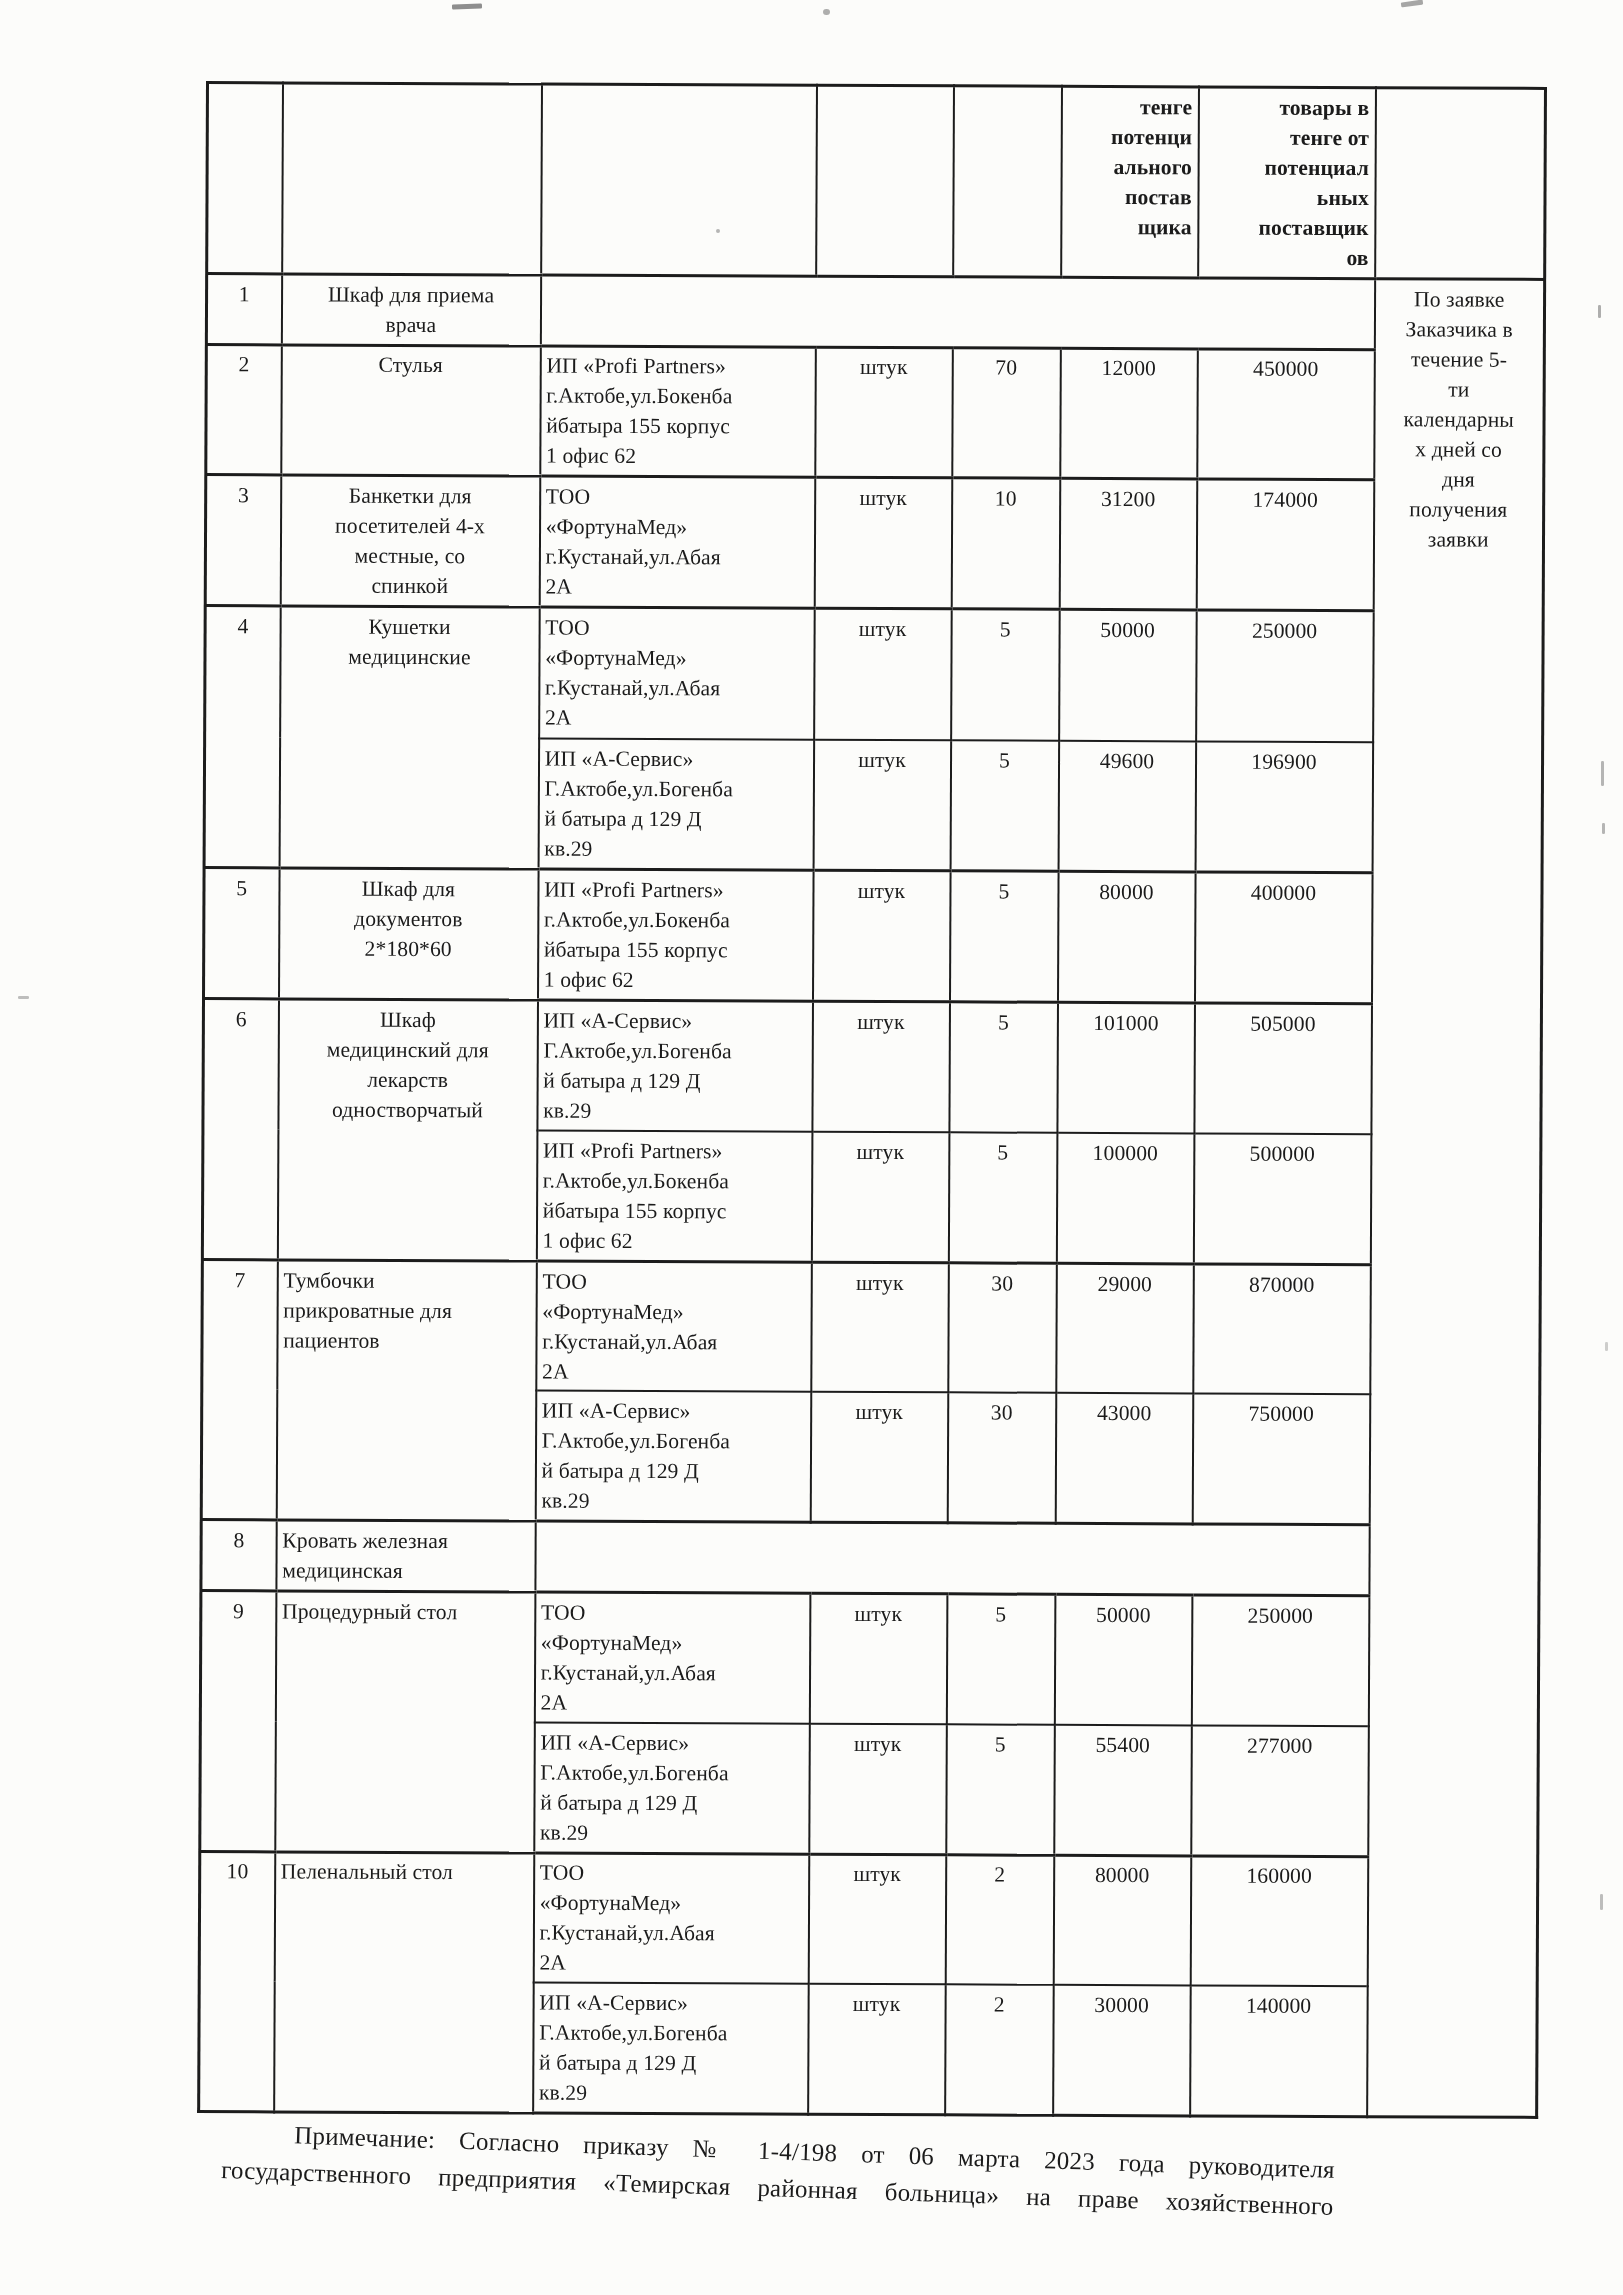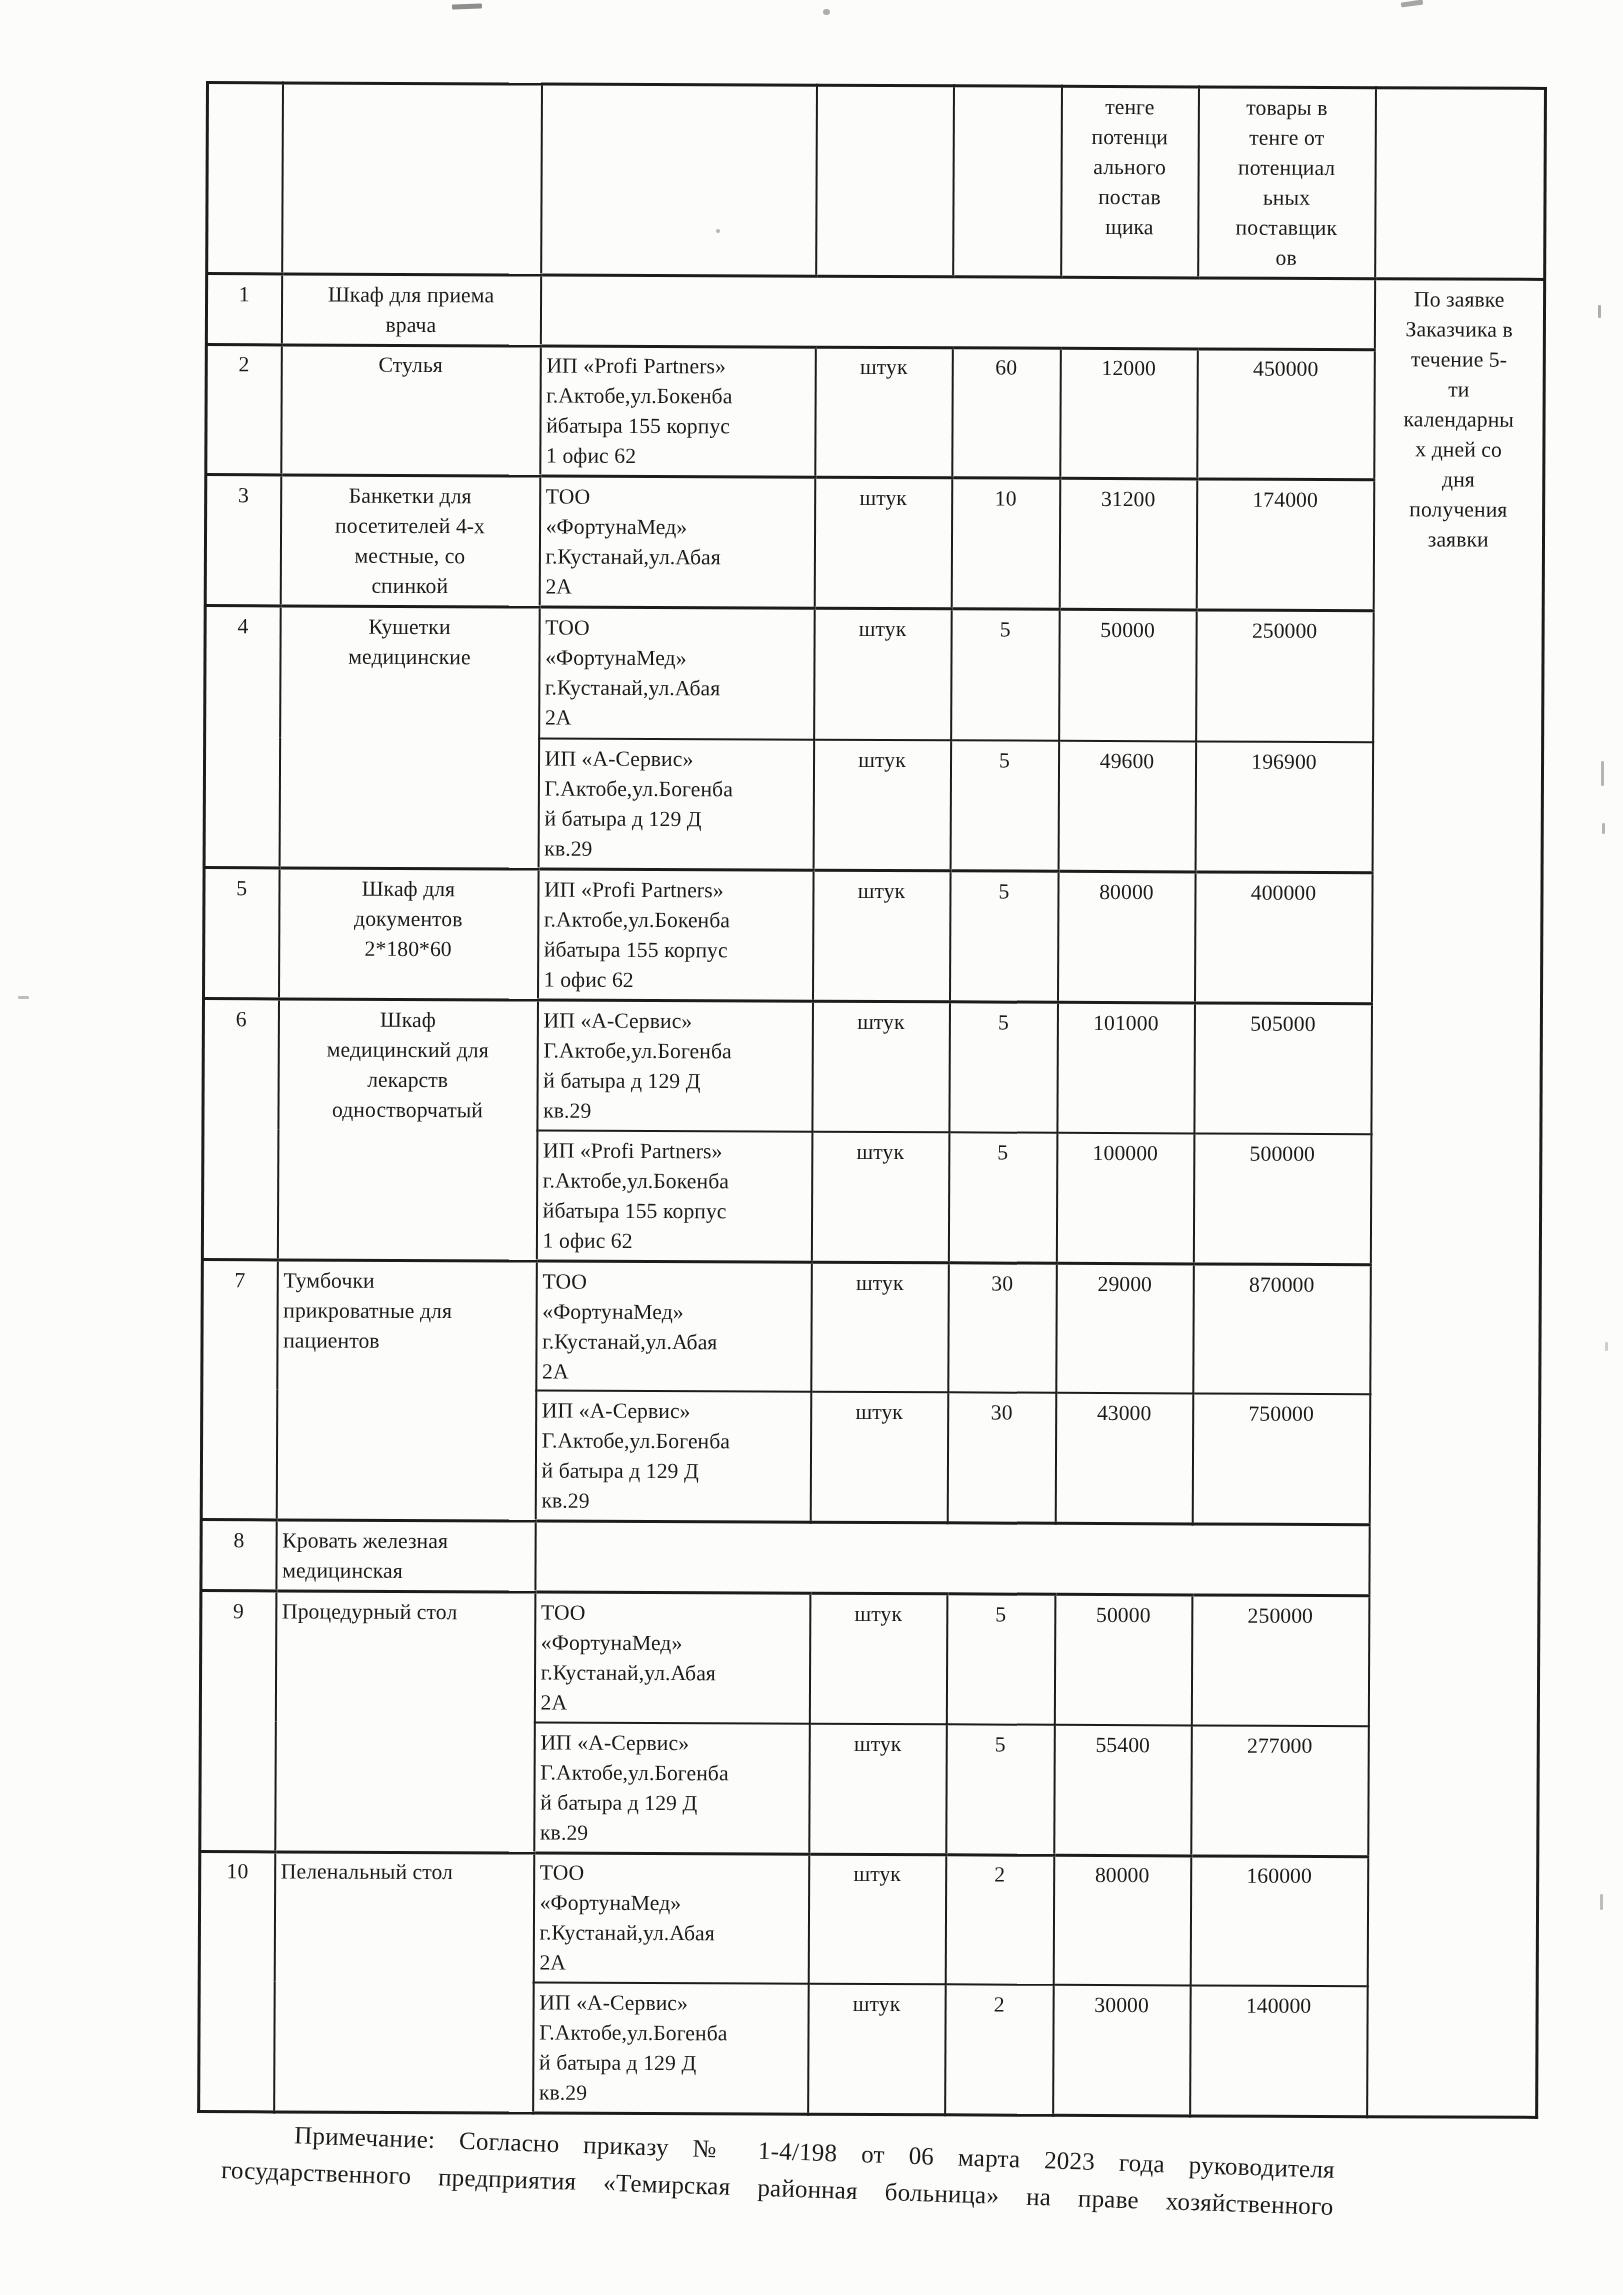--- a/index.html
+++ b/index.html
@@ -23,21 +23,21 @@
     border:2px solid #1c1c1c;
     vertical-align:top;
     padding:3.9px 5.2px;
     font-size:21.6px;
     line-height:30px;
     white-space:pre-line;
     overflow:hidden;
     letter-spacing:0.1px;
   }
   .doc-table{border:3.9px solid #1c1c1c;}
-  tr.header-row td{border-bottom-width:3.9px;font-weight:400;text-align:center;}
+  tr.header-row td{border-bottom-width:3.9px;font-weight:700;text-align:right;}
   tr.main td{border-top-width:3.9px;}
   td.num{text-align:center;}
   td.name-c{text-align:center;}
   td.name-l{text-align:left;}
   td.unit,td.qty,td.price,td.total{text-align:center;}
   td.note-cell{text-align:center;}
   
   tr.h-head{height:188px;}
   tr.h-r1{height:69px;}
   tr.h-r2{height:128px;}
@@ -132,21 +132,21 @@
   </tr>
 
   <tr class="main h-r2">
     <td class="num">2</td>
     <td class="name-c">Стулья</td>
     <td>ИП «Profi Partners»
 г.Актобе,ул.Бокенба
 йбатыра 155 корпус
 1 офис 62</td>
     <td class="unit">штук</td>
-    <td class="qty">60</td>
+    <td class="qty">70</td>
     <td class="price">12000</td>
     <td class="total">450000</td>
   </tr>
 
   <tr class="main h-r3">
     <td class="num">3</td>
     <td class="name-c">Банкетки для
 посетителей 4-х
 местные, со
 спинкой</td>

